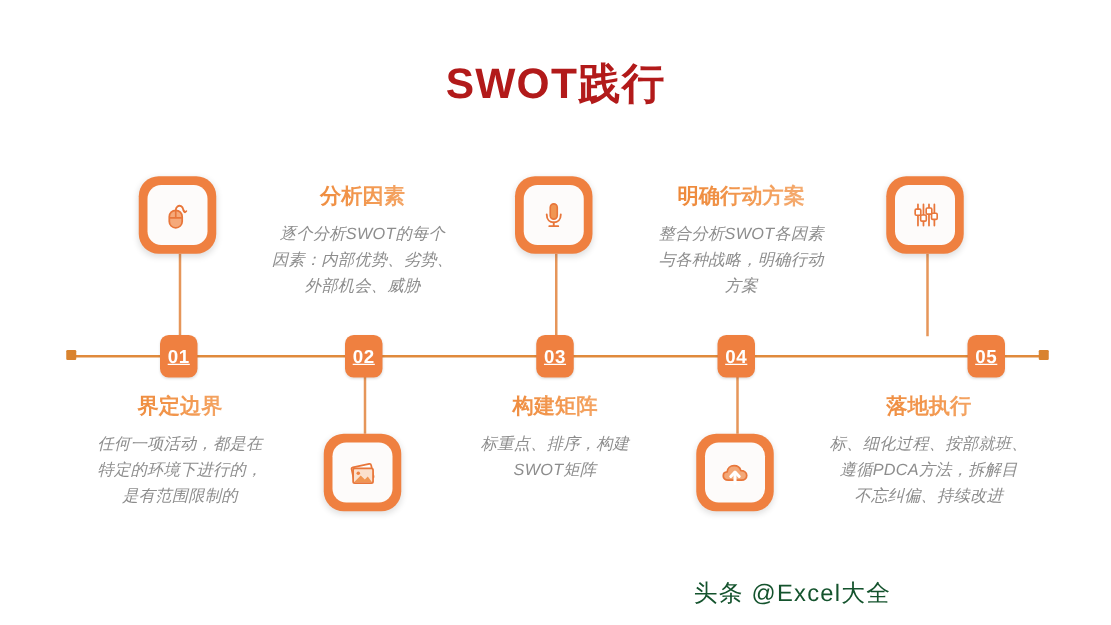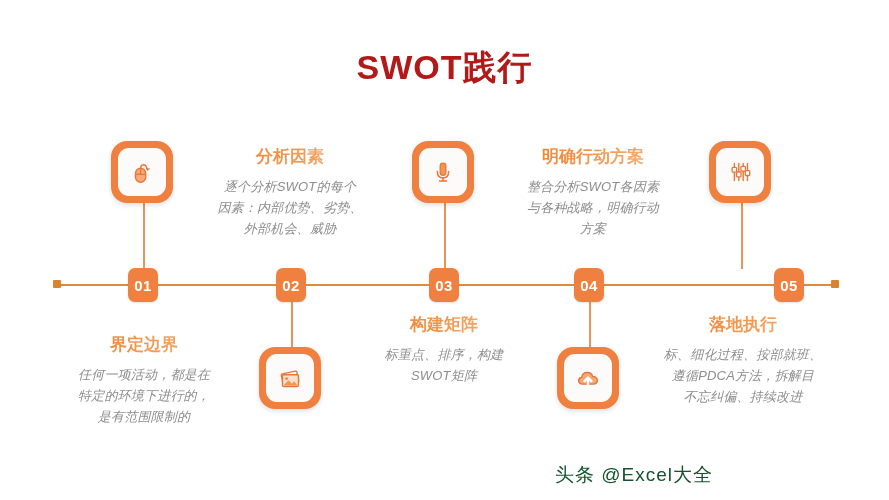--- a/index.html
+++ b/index.html
@@ -74,20 +74,21 @@
     background: #ef8040;
     box-shadow: 0 1px 2px rgba(0,0,0,0.12);
     color: #ffffff;
     font-size: 15px;
     font-weight: bold;
     display: flex;
     align-items: center;
     justify-content: center;
     letter-spacing: 0.5px;
     z-index: 4;
+    text-decoration: underline;
   }
 
   
   .icon-tile {
     position: absolute;
     width: 62px;
     height: 62px;
     border-radius: 16px;
     background: #ef8040;
     box-shadow: 0 2px 5px rgba(0,0,0,0.13);
@@ -167,21 +168,21 @@
           <path d="M9.3 18.5 L19.7 18.5" stroke="#e8763a" stroke-width="1.4"></path>
         </svg>
       </span>
     </div>
   </div>
 
   <div class="badge" style="left:128px; top:268px;">
     <span>01</span>
   </div>
 
-  <div class="block" style="left:38px; top:313px; width:212px;margin-top:20px;">
+  <div class="block" style="left:38px; top:313px; width:212px;">
     <div class="heading">界定边界</div>
     <div class="desc">
       <div>任何一项活动，都是在</div>
       <div>特定的环境下进行的，</div>
       <div>是有范围限制的</div>
     </div>
   </div>
 
   <div class="stem" style="left:291px; top:301px; height:46px;"></div>
 

